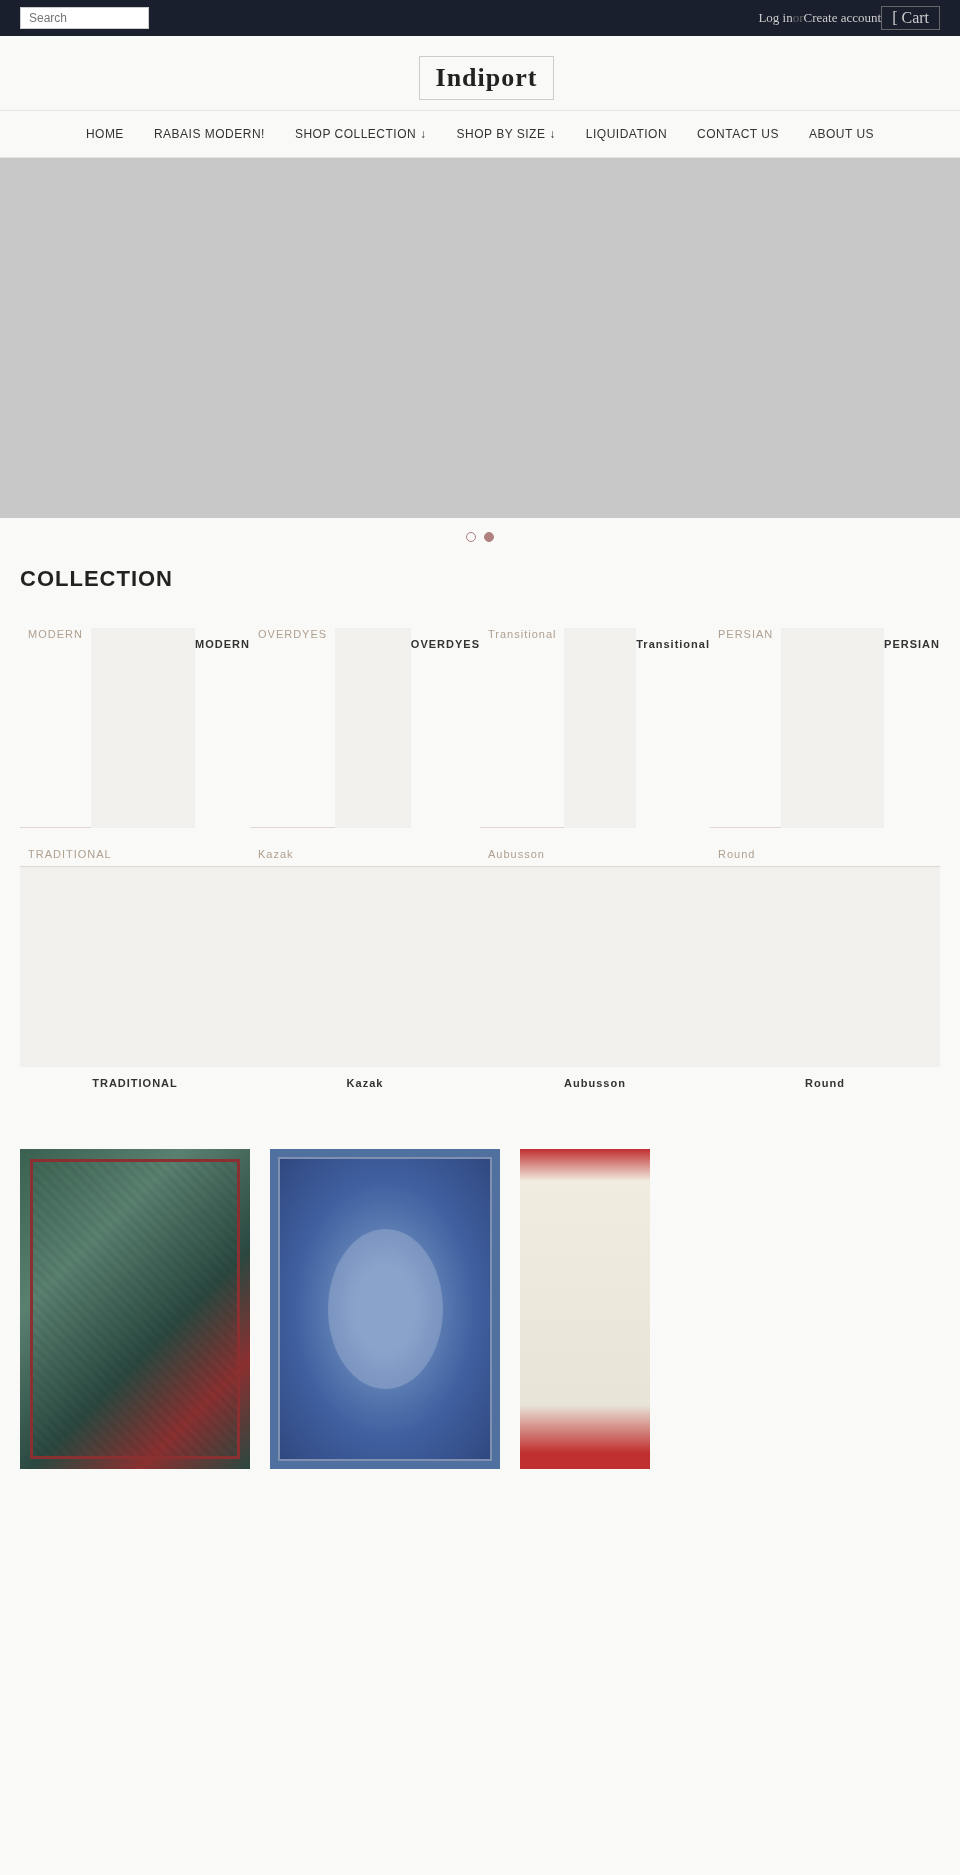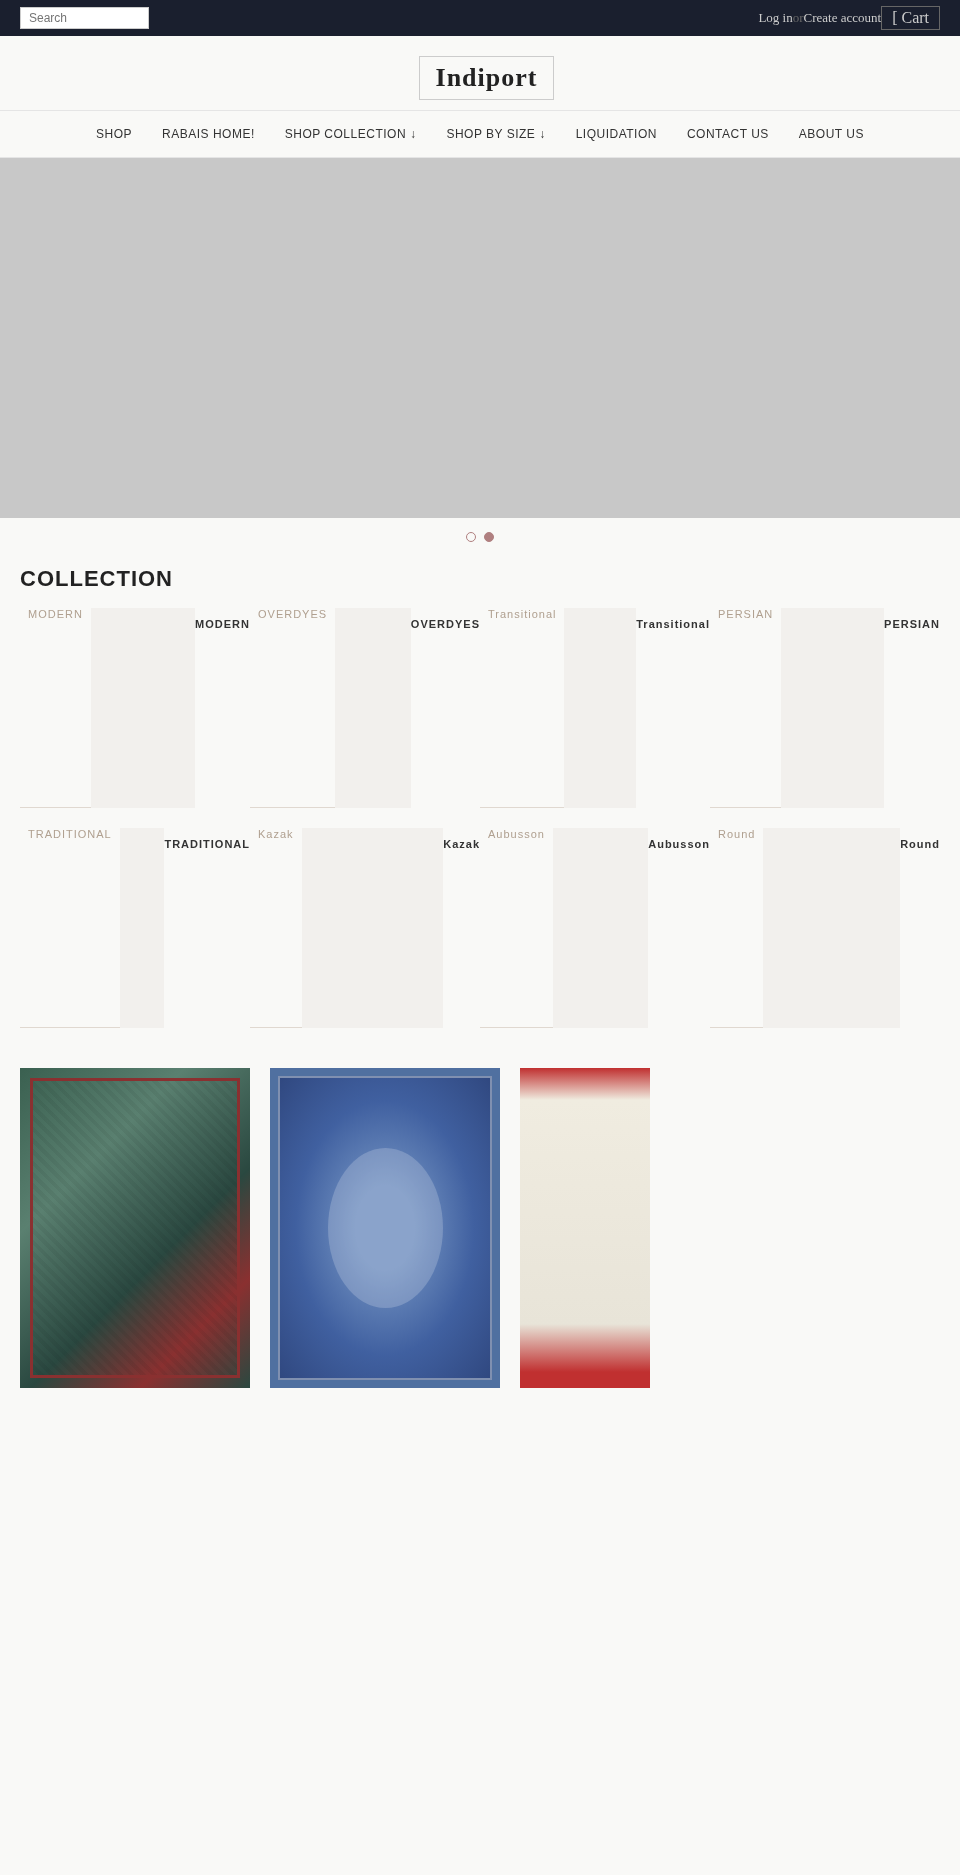--- a/index.html
+++ b/index.html
@@ -114,21 +114,21 @@
     }
 
     
     .collection-section {
       padding: 10px 20px 20px;
     }
     .collection-title {
       font-size: 22px;
       font-weight: bold;
       font-family: Arial, sans-serif;
-      margin-bottom: 16px;
+      margin-bottom: 36px;
       letter-spacing: 1px;
     }
 
     
     .collection-row {
       display: grid;
       grid-template-columns: repeat(4, 1fr);
       gap: 0px;
       margin-bottom: 0;
     }
@@ -231,21 +231,21 @@
     .collection-row-2 {
       display: grid;
       grid-template-columns: repeat(4, 1fr);
       gap: 0px;
       margin-bottom: 0;
       margin-top: 20px;
     }
 
     .collection-item-2 {
       display: flex;
-      flex-direction: row;
+      flex-direction: column;
       cursor: pointer;
     }
   </style>
 </head>
 <body>
 
 <div class="top-bar">
   <div class="search-wrap">
     <input type="text" placeholder="Search" style="">
   </div>
@@ -257,22 +257,22 @@
       [ <span>Cart</span>
     </div>
   </div>
 </div>
 
 <div class="logo-area">
   <div class="logo-box">Indiport</div>
 </div>
 
 <nav>
-  <a>SHOP</a>
-  <a>RABAIS HOME!</a>
+  <a>HOME</a>
+  <a>RABAIS MODERN!</a>
   <a>SHOP COLLECTION ↓</a>
   <a>SHOP BY SIZE ↓</a>
   <a>LIQUIDATION</a>
   <a>CONTACT US</a>
   <a>ABOUT US</a>
 </nav>
 
 <div class="hero"></div>
 
 <div class="carousel-dots">

